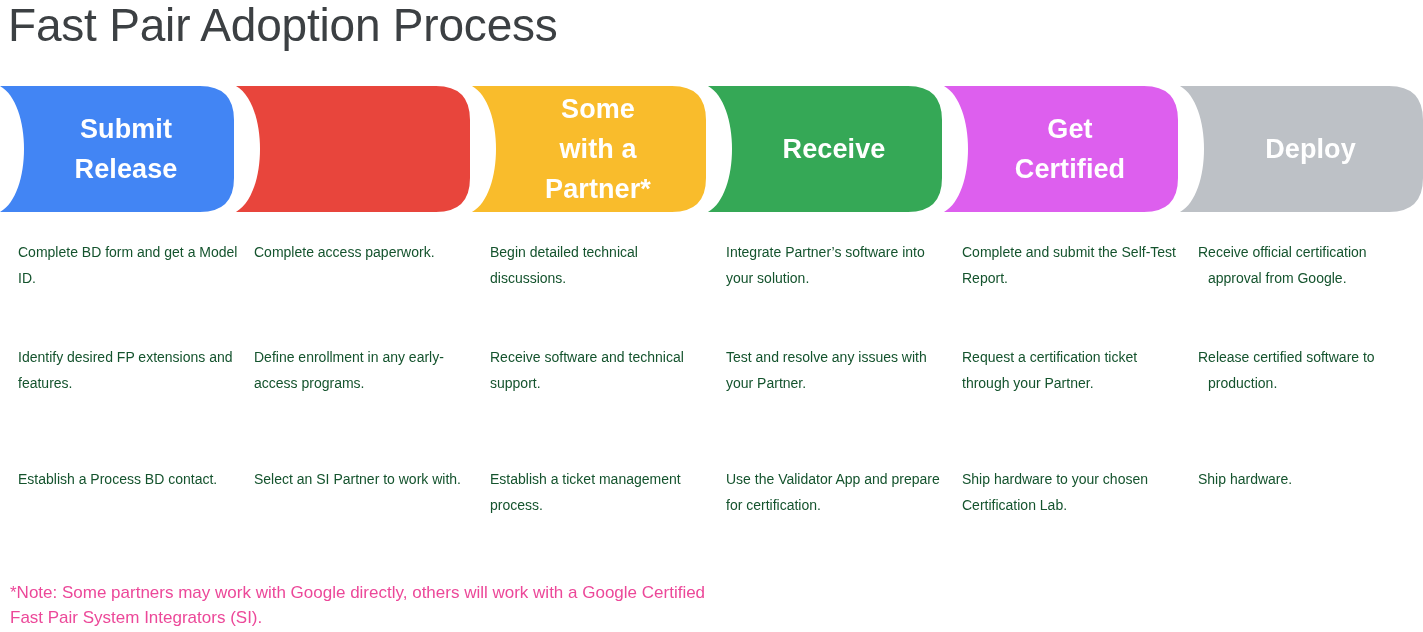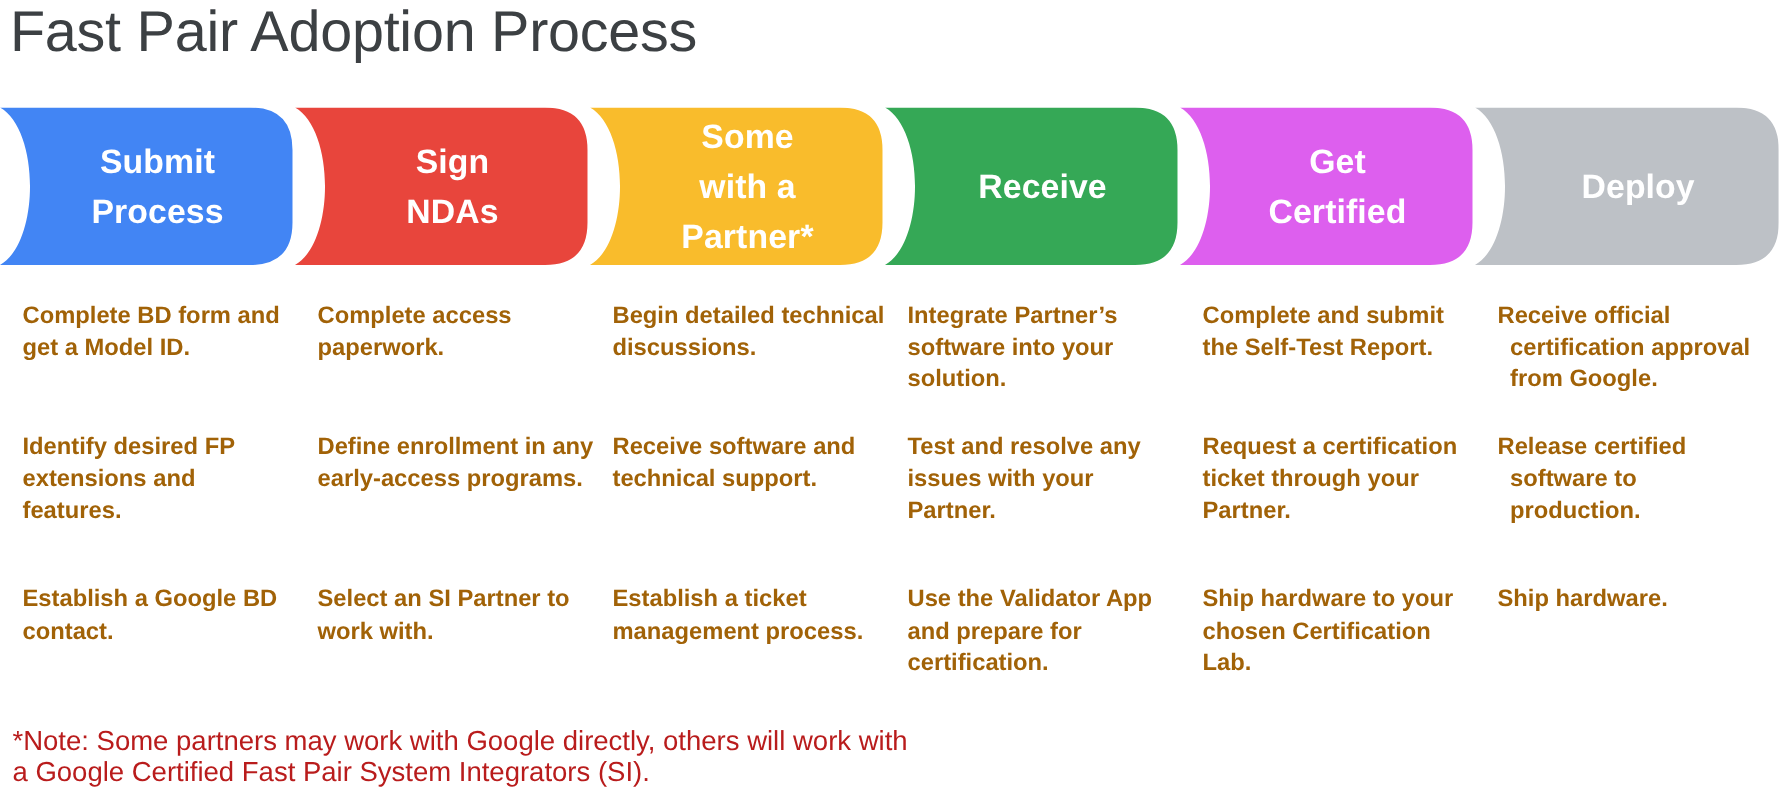--- a/index.html
+++ b/index.html
@@ -76,68 +76,64 @@
     width: 1423px;
     height: 320px;
   }
   .column {
     position: absolute;
     top: 0;
     width: 222px;
   }
   .bullet {
     position: absolute;
-    font-size: 19px;
+    font-size: 14px;
     line-height: 25.5px;
-    color: #a16207;
-    font-weight: 700;
+    color: #14532d;
+    font-weight: 400;
   }
   .bullet.r0 { top: 0px; }
   .bullet.r1 { top: 105px; }
   .bullet.r2 { top: 227px; }
 
   
   .column.indent-wrap .bullet {
     padding-left: 10px;
     text-indent: -10px;
   }
 
   
   .footnote {
     position: absolute;
     left: 10px;
     top: 580px;
     width: 720px;
-    font-size: 22px;
+    font-size: 17px;
     line-height: 25px;
-    color: #b91c1c;
+    color: #ec4899;
   }
 </style>
 </head>
 <body>
 
 <div class="page-title">Fast Pair Adoption Process</div>
 
 <div class="banner">
   <svg id="banner-svg" viewBox="0 0 1423 126" preserveAspectRatio="none">
       <path d="M 0 0 L 200 0 Q 234 0 234 34 L 234 92 Q 234 126 200 126 L 0 126 C 32 108 32 18 0 0 Z" fill="#4285f4"></path>
       <path d="M 236 0 L 436 0 Q 470 0 470 34 L 470 92 Q 470 126 436 126 L 236 126 C 268 108 268 18 236 0 Z" fill="#e8453c"></path>
       <path d="M 472 0 L 672 0 Q 706 0 706 34 L 706 92 Q 706 126 672 126 L 472 126 C 504 108 504 18 472 0 Z" fill="#f9bc2c"></path>
       <path d="M 708 0 L 908 0 Q 942 0 942 34 L 942 92 Q 942 126 908 126 L 708 126 C 740 108 740 18 708 0 Z" fill="#35a856"></path>
       <path d="M 944 0 L 1144 0 Q 1178 0 1178 34 L 1178 92 Q 1178 126 1144 126 L 944 126 C 976 108 976 18 944 0 Z" fill="#dd5fee"></path>
       <path d="M 1180 0 L 1389 0 Q 1423 0 1423 34 L 1423 92 Q 1423 126 1389 126 L 1180 126 C 1212 108 1212 18 1180 0 Z" fill="#bdc1c6"></path>
     </svg>
   <div class="banner-labels" id="banner-labels">
       <div class="stage-label" style="left: 18px; width: 216px;">
         <span>Submit</span>
-        <span>Process</span>
-      </div>
-      <div class="stage-label" style="left: 254px; width: 216px;">
-        <span>Sign</span>
-        <span>NDAs</span>
+        <span>Release</span>
       </div>
       <div class="stage-label" style="left: 490px; width: 216px;">
         <span>Some</span>
         <span>with a</span>
         <span>Partner*</span>
       </div>
       <div class="stage-label" style="left: 726px; width: 216px;">
         <span>Receive</span>
       </div>
       <div class="stage-label" style="left: 962px; width: 216px;">
@@ -147,21 +143,21 @@
       <div class="stage-label" style="left: 1198px; width: 225px; text-align: right;">
         <span>Deploy</span>
       </div>
     </div>
 </div>
 
 <div class="columns" id="columns">
     <div class="column" style="left: 18px; width: 222px;">
       <div class="bullet r0">Complete BD form and get a Model ID.</div>
       <div class="bullet r1">Identify desired FP extensions and features.</div>
-      <div class="bullet r2">Establish a Google BD contact.</div>
+      <div class="bullet r2">Establish a Process BD contact.</div>
     </div>
     <div class="column" style="left: 254px; width: 222px;">
       <div class="bullet r0">Complete access paperwork.</div>
       <div class="bullet r1">Define enrollment in any early-access programs.</div>
       <div class="bullet r2">Select an SI Partner to work with.</div>
     </div>
     <div class="column" style="left: 490px; width: 222px;">
       <div class="bullet r0">Begin detailed technical discussions.</div>
       <div class="bullet r1">Receive software and technical support.</div>
       <div class="bullet r2">Establish a ticket management process.</div>

